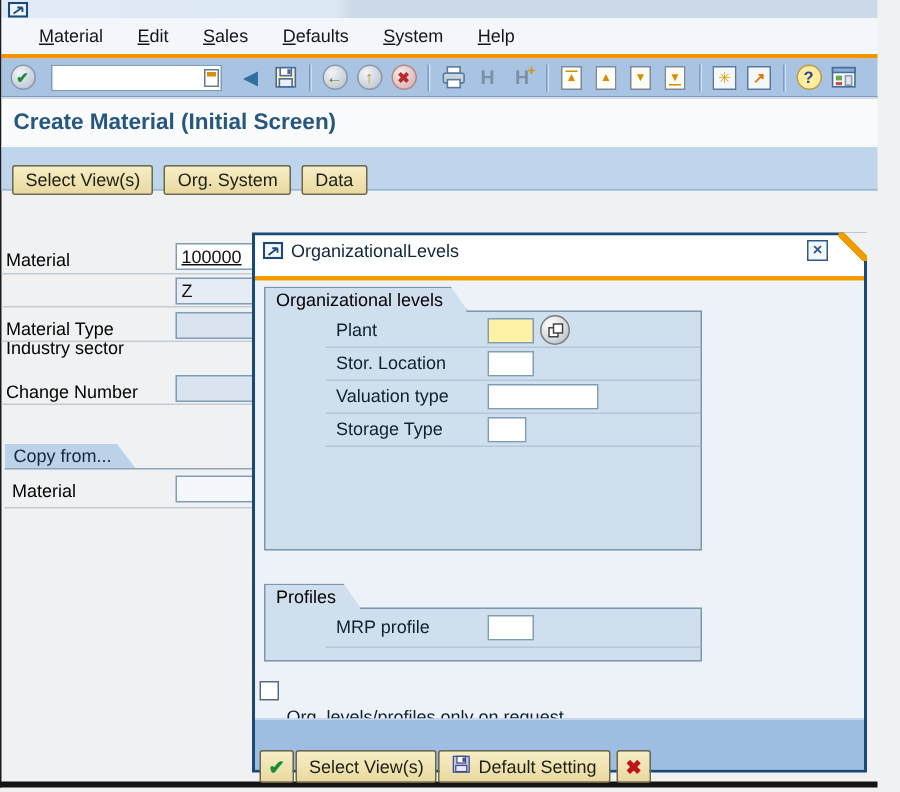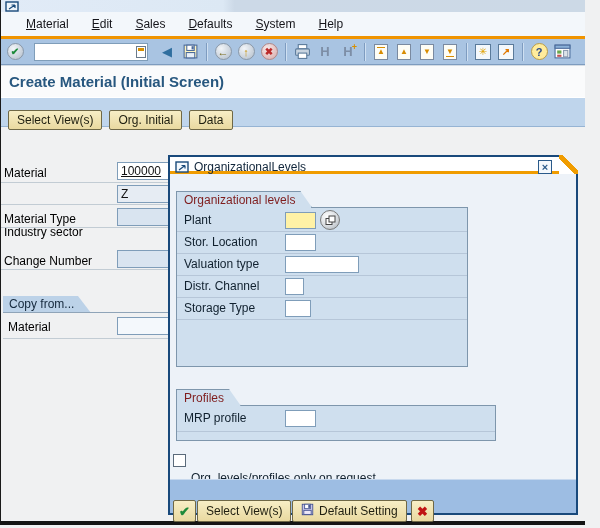--- a/index.html
+++ b/index.html
@@ -55,32 +55,32 @@
   .ffield { position:absolute; height:18px; border:1px solid #7f9db9; background:#fff; font-size:12px;
     line-height:16px; padding-left:3px; overflow:hidden; white-space:nowrap; }
   .rowline { position:absolute; left:1px; width:171px; height:1px; background:#c2ccd4; }
   .cftab { position:absolute; left:3px; top:296px; width:88px; height:17px; background:#bcd2e8;
     clip-path:polygon(0 0, calc(100% - 13px) 0, 100% 100%, 0 100%); font-size:12px; line-height:17px; padding-left:6px; color:#14283c; }
   .cfline { position:absolute; left:3px; width:169px; height:1px; background:#8fa4b8; }
 
   
   .dialog { position:absolute; left:168px; top:155px; width:410px; height:360px; background:#edf2f8;
     border:2px solid #19497b; z-index:5; }
-  .dlg-titlebar { position:absolute; left:0; top:0; width:406px; height:17px; background:#fff; border-bottom:3px solid #f09c00; }
+  .dlg-titlebar { position:absolute; left:0; top:0; width:406px; height:30px; background:#fff; border-bottom:3px solid #f09c00; }
   .dlg-title { position:absolute; left:24px; top:3px; font-size:12px; color:#10253a; }
   .dlg-icon { position:absolute; left:5px; top:4px; }
   .dlg-close { position:absolute; right:24px; top:3px; width:14px; height:14px; border:1px solid #2a5a8a; background:#f4f8fc;
     display:flex; align-items:center; justify-content:center; font-size:11px; font-weight:bold; color:#2a5a8a; line-height:1; }
   .corner-cut { position:absolute; top:-2px; right:-2px; width:19px; height:19px;
     background:linear-gradient(to top right, #ffffff 42%, #f09c00 42%, #f09c00 60%, #f0f1f2 60%); }
   .gbox { position:absolute; border:1px solid #7e96ac; background:#cfdfee; padding-top:2px; }
   .gtab { position:absolute; height:17px; background:#cfdfee; border:1px solid #7e96ac; border-bottom:none;
     clip-path:polygon(0 0, calc(100% - 12px) 0, 100% 100%, 0 100%); font-size:12px; line-height:16px;
-    padding:0 16px 0 7px; color:#7f1d1d; z-index:2; }
-  .drow { position:relative; height:22px; border-bottom:1px solid #b6c6d8; }
+    padding:0 16px 0 7px; color:#000000; z-index:2; }
+  .drow { position:relative; height:22px; border-bottom:1px solid #b6c6d8;margin-left:40px; }
   .drow .dl { position:absolute; left:7px; top:3px; color:#10202e; }
   .dfield { position:absolute; left:108px; top:2px; height:17px; background:#fff; border:1px solid #7f9db9;
     font-size:12px; line-height:15px; padding-left:2px; }
   .w2{width:19px} .w3{width:26px} .w4{width:31px} .w10{width:74px}
   .hl { background:#fff2a6; }
   .f4circle { position:absolute; left:143px; top:0px; width:20px; height:20px; border-radius:50%;
     border:1px solid #7a7a7a; background:radial-gradient(circle at 35% 30%, #fdfdfd 0%, #d8dce0 55%, #a6aeb6 100%);
     display:flex; align-items:center; justify-content:center; }
   .dchk { position:absolute; width:13px; height:13px; background:#fff; border:1px solid #5a6a7a; }
   .dchk-label { position:absolute; color:#10202e; }
@@ -216,21 +216,21 @@
           <rect x="9" y="7" width="4" height="6" fill="#dde3e9" stroke="#8a9ab0"></rect>
         </svg>
     </span>
   </div>
 
   <div class="header">
     <span class="screen-title">Create Material (Initial Screen)</span>
   </div>
   <div class="appbar">
     <button class="sapbtn">Select View(s)</button>
-    <button class="sapbtn">Org. Initial</button>
+    <button class="sapbtn">Org. System</button>
     <button class="sapbtn">Data</button>
   </div>
 
   <span class="flabel" style="left:4px; top:166px;">Material</span>
   <div class="ffield" style="left:117px; top:162px; width:56px;text-decoration:underline;">100000</div>
   <div class="rowline" style="top:182px;"></div>
 
   <span class="flabel" style="left:4px; top:189px;margin-top:36px;">Industry sector</span>
   <div class="ffield" style="left:117px; top:185px; width:56px; background:#e6ecf3;">Z</div>
   <div class="rowline" style="top:204px;"></div>
@@ -276,31 +276,27 @@
       </div>
       <div class="drow">
         <span class="dl">Stor. Location</span>
         <span class="dfield w4"></span>
       </div>
       <div class="drow">
         <span class="dl">Valuation type</span>
         <span class="dfield w10"></span>
       </div>
       <div class="drow">
-        <span class="dl">Distr. Channel</span>
-        <span class="dfield w2"></span>
-      </div>
-      <div class="drow">
         <span class="dl">Storage Type</span>
         <span class="dfield w3"></span>
       </div>
     </div>
 
     <div class="gtab" style="left:6px; top:232px;">Profiles</div>
-    <div class="gbox" style="left:6px; top:248px; width:320px; height:36px;">
+    <div class="gbox" style="left:6px; top:248px; width:292px; height:36px;">
       <div class="drow" style="height:24px;">
         <span class="dl">MRP profile</span>
         <span class="dfield w4"></span>
       </div>
     </div>
 
     <div class="dchk" style="left:3px; top:297px;"></div>
     <span class="dchk-label" style="left:21px; top:314px;">Org. levels/profiles only on request</span>
 
     <div class="dlg-footer">

